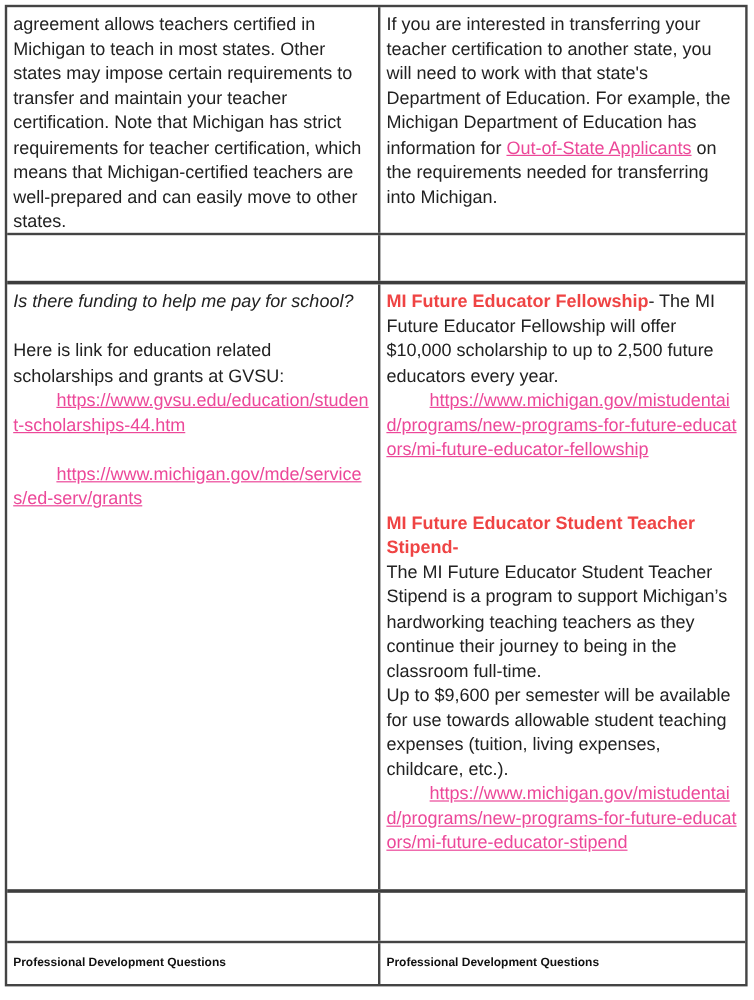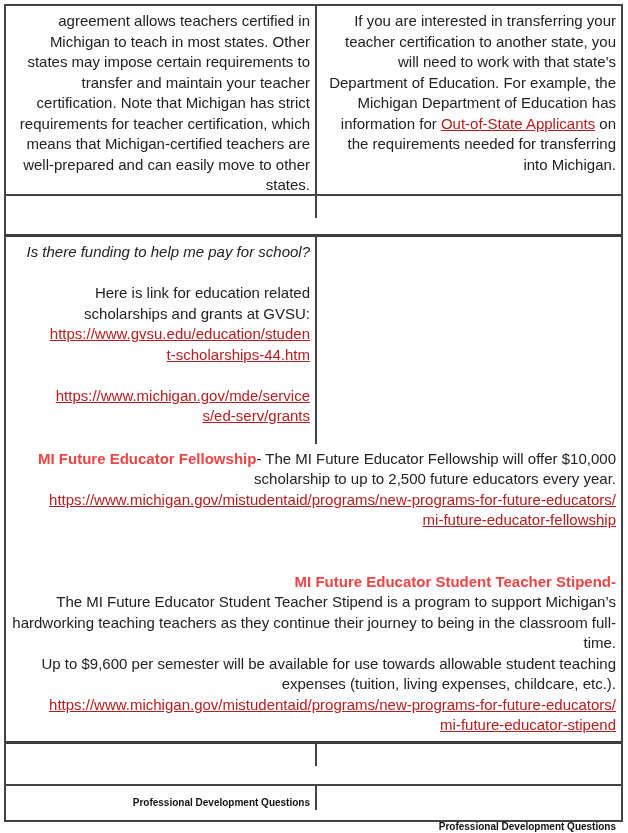--- a/index.html
+++ b/index.html
@@ -12,41 +12,40 @@
     overflow: hidden;
   }
   .doc-table {
     position: absolute;
     left: 4px; top: 4px;
     width: 619px;
     border: 2px solid #444444;
     background: #ffffff;
   }
   .row { display: flex; width: 100%; }
-  .row + .row { border-top: 2px solid #444444; flex-direction: column; }
+  .row + .row { border-top: 2px solid #444444; }
   .row.thick-top { border-top: 3px solid #3d3d3d; }
   .cell {
-    padding: 5px 5px 17px 5px;
+    padding: 5px 5px 5px 5px;
     font-size: 15px;
     line-height: 20.5px;
     overflow: hidden;
-    text-align: right;
   }
   .cell.left  { width: 311px; border-right: 2px solid #444444; }
   .cell.right { flex: 1; }
   .row-answers   { height: 188px; }
   .row-spacer-1  { height: 40px; }
   .row-funding   { height: 507px; }
   .row-spacer-2  { height: 43px; }
   .row-footer    { height: 36px; }
   .row-footer .cell { padding-top: 7px; }
   p { margin: 0; }
   .blank-line { height: 20.5px; }
   a.doc-link {
-    color: #b91c1c;
+    color: #ec4899;
     text-decoration: underline;
     cursor: pointer;
   }
   a.break-url { word-break: break-all; margin-left: 36px; }
   .bold { font-weight: bold; color: #ef4444; }
   .italic { font-style: italic; }
   .heading { font-weight: bold; color: #111111; font-size: 10px; }
 </style>
 </head>
 <body>

